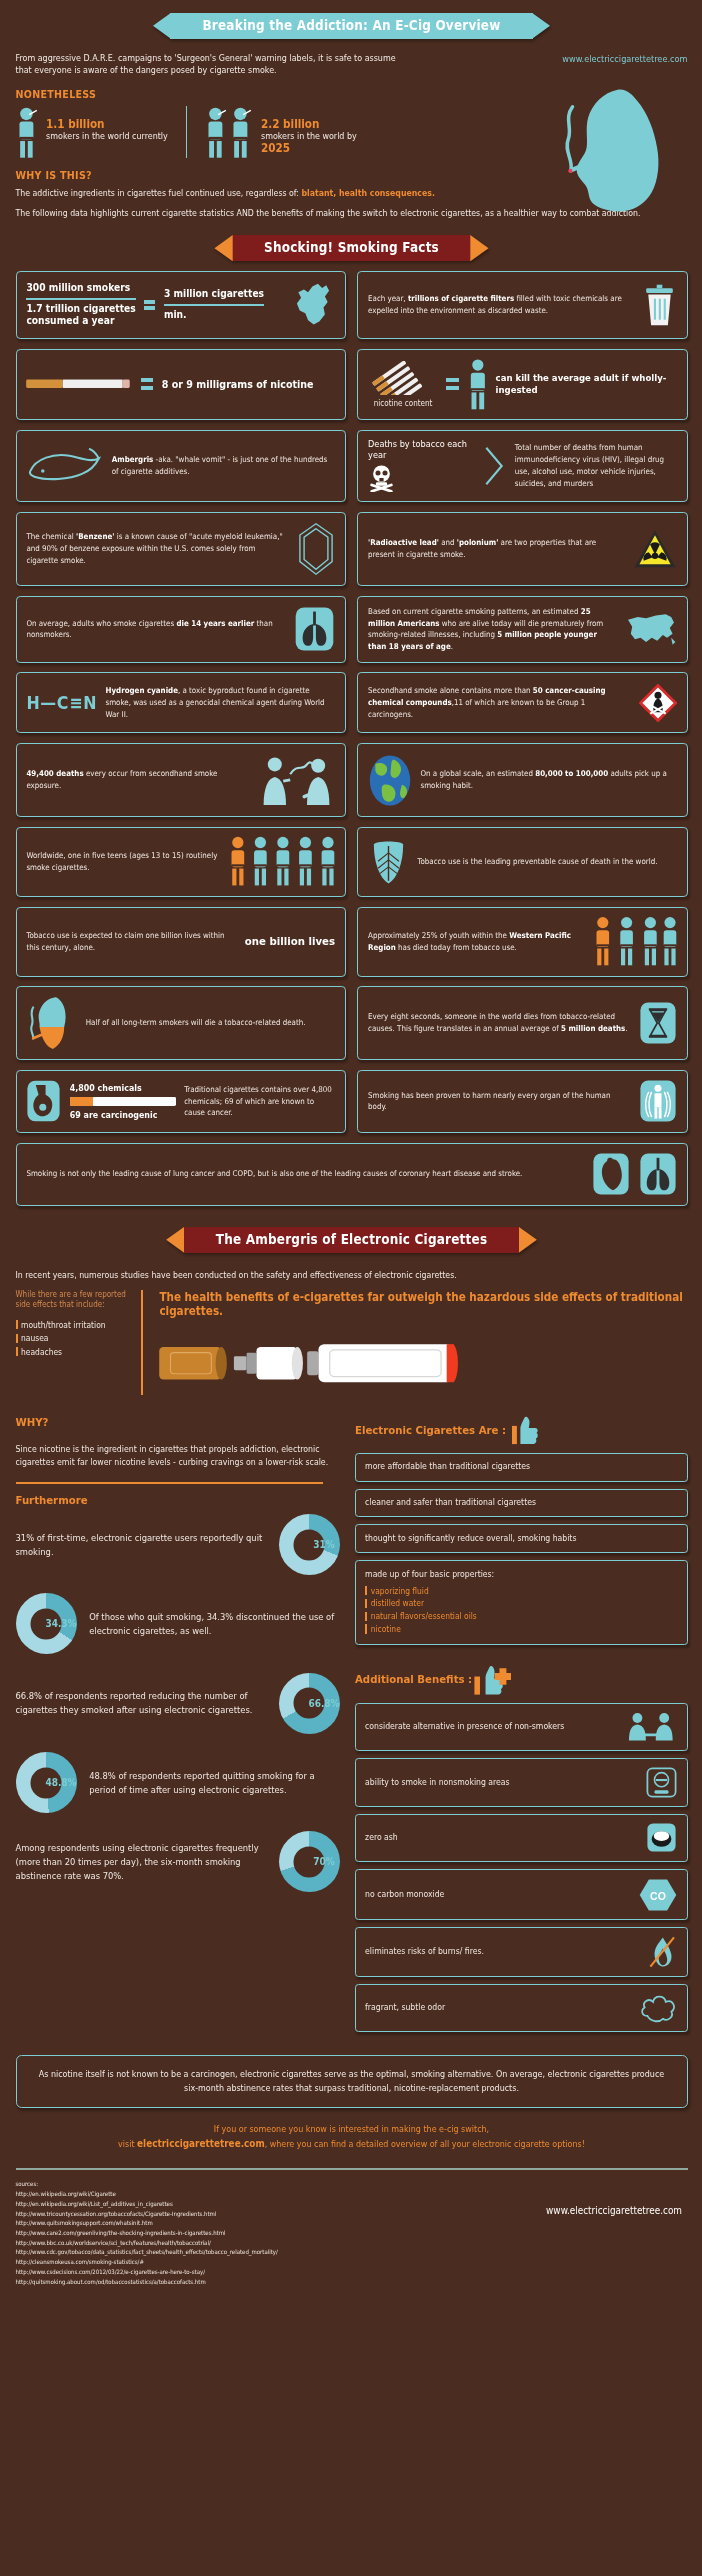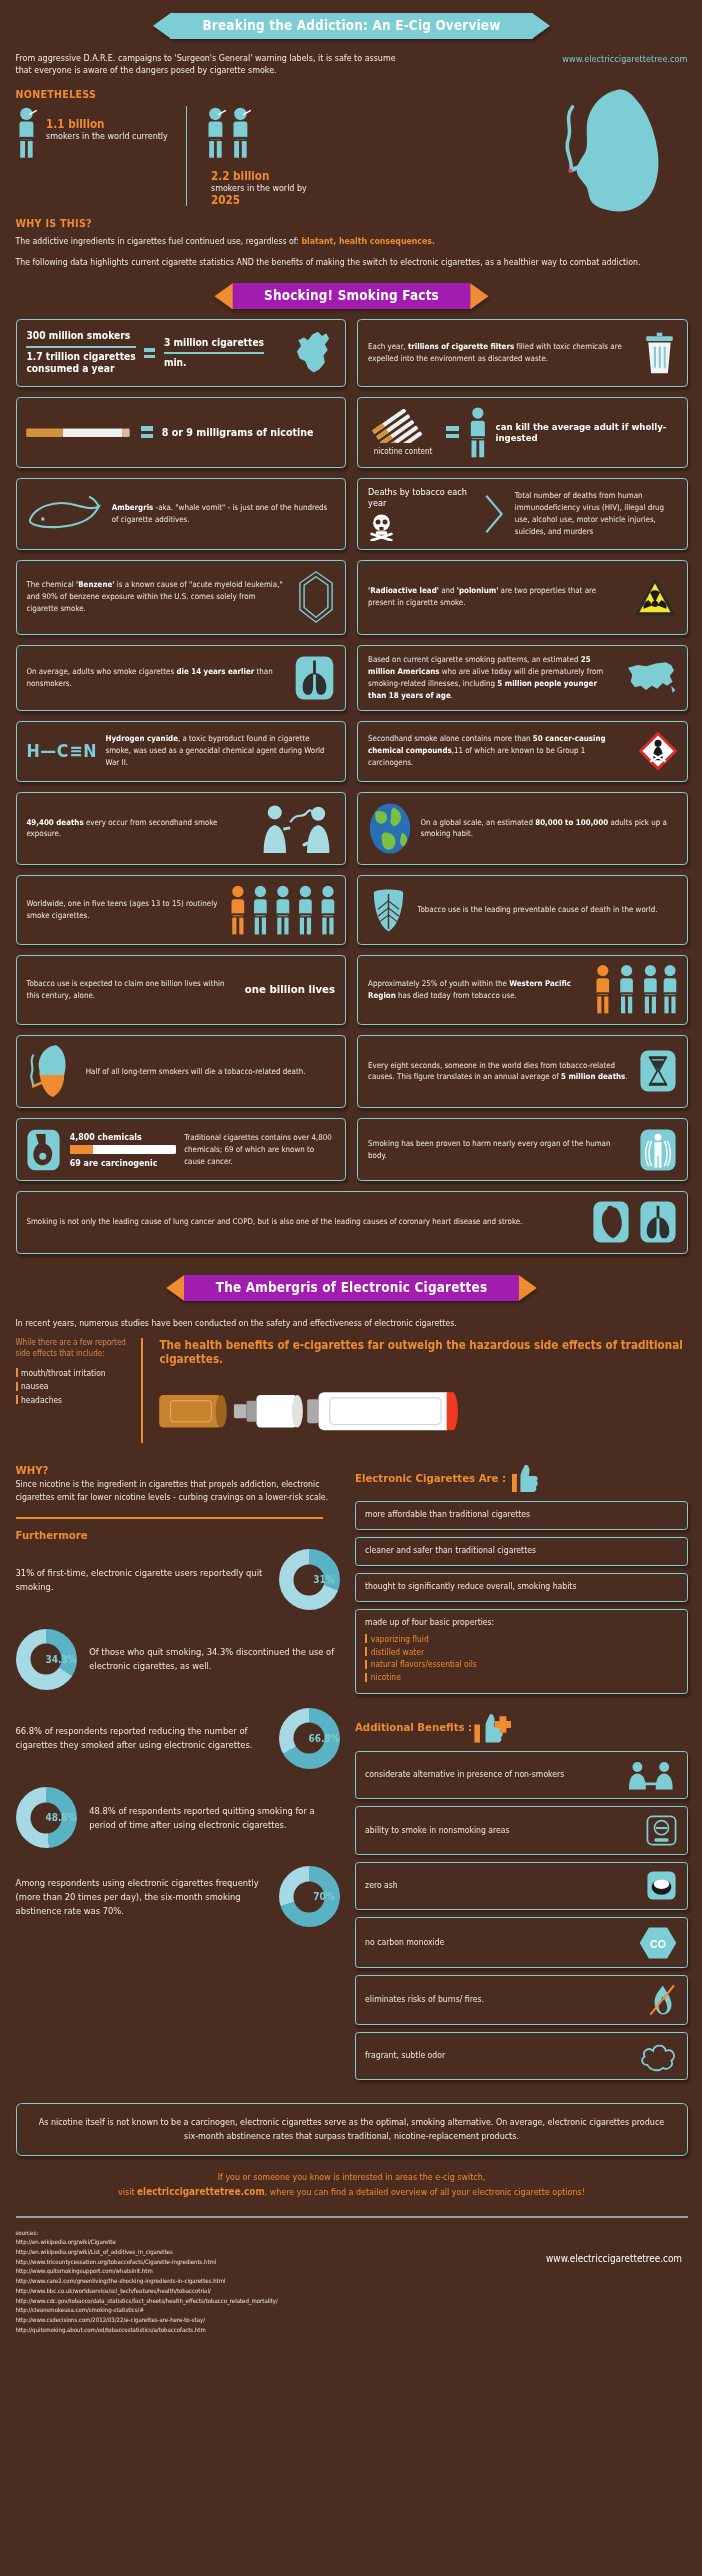--- a/index.html
+++ b/index.html
@@ -23,21 +23,21 @@
     margin: 0 auto;
     text-align: center;
     color: #ffffff;
     font-weight: bold;
     letter-spacing: 0.2px;
     padding: 4.9px 32px 6.3px 32px;
     width: max-content;
     filter: drop-shadow(1.4px 2.8px 1.4px rgba(0,0,0,.35));
   }
   .ribbon.teal { background: #7ccdd4; }
-  .ribbon.orange { background: #a21caf; }
+  .ribbon.orange { background: #7f1d1d; }
   .ribbon:before, .ribbon:after {
     content:""; position:absolute; top:0; bottom:0; width:18.3px;
   }
   .ribbon.teal:before {
     left:-17.6px; background: #7ccdd4;
     clip-path: polygon(100% 0, 100% 100%, 0 50%);
   }
   .ribbon.teal:after {
     right:-17.6px; background: #7ccdd4;
     clip-path: polygon(0 0, 0 100%, 100% 50%);
@@ -67,21 +67,21 @@
     color: #ef8b30; font-weight: bold; font-size: 10.6px;
     letter-spacing: 0.3px; margin: 11.3px 0 5.6px 0;
   }
   .why-body { color: #f3ece7; font-size: 8.7px; line-height: 1.5; max-width: 633px; }
   .why-body .hl { color:#ef8b30; font-weight:bold; }
   .why-body p { margin-bottom: 7.7px; }
 
   
   .counters { display:flex; align-items:flex-start; gap:0px; margin-top: 2.8px; position:relative; }
   .ctr-group { display:flex; align-items:flex-start; padding-right: 18.3px; }
-  .ctr-group + .ctr-group { padding-left: 18.3px; border-left: 1.4px solid #7ccdd4; flex-direction: column; }
+  .ctr-group + .ctr-group { padding-left: 18.3px; border-left: 1.4px solid #7ccdd4; }
   .ppl { display:flex; }
   .big-num { color:#ef8b30; font-weight:bold; font-size: 11.6px; line-height:1.05; }
   .small-num { color:#f3ece7; font-size: 8.9px; line-height:1.25; }
   .ctr-txt { margin-left: 5.6px; padding-top: 12.7px; }
   .head-silhouette { position:absolute; right: 21px; top: -18.3px; }
 
   
   .facts { padding: 9.9px 15.5px 0 15.5px; }
   .fact-row { display:flex; gap: 11.3px; margin-bottom: 9.9px; align-items: stretch; }
   .fact-box {
@@ -120,21 +120,21 @@
   .bullet { color:#f0e9e4; font-size:8.4px; margin: 3.5px 0; display:flex; align-items:center; gap:3.5px; }
   .bullet:before { content:""; display:inline-block; width:2.1px; height:9.1px; background:#ef8b30; }
   .benefit-claim {
     color:#ef8b30; font-weight:bold; font-size:11.6px; line-height:1.25; padding-left: 4.2px;
   }
 
   .why-row { display:flex; gap: 15.5px; margin-top: 21px; align-items:flex-start; }
   .why-left { width: 324px; flex: 0 0 324px; }
   .why-right { flex:1; }
   .why-left h3, .why-right h3 {
-    color:#ef8b30; font-weight:bold; font-size:11.3px; margin-bottom:1px;
+    color:#ef8b30; font-weight:bold; font-size:11.3px; margin-bottom:14px;
   }
   .why-left p { color:#f0e9e4; font-size:8.7px; line-height:1.45; }
   .hr-orange { height:2.1px; background:#ef8b30; margin: 14px 0 9.9px 0; width: 95%; }
   .furthermore { color:#ef8b30; font-weight:bold; font-size:11.3px; margin-bottom: 7px; }
 
   .stat-row { display:flex; align-items:center; gap:12.7px; margin-bottom: 18.3px; }
   .stat-text { color:#f0e9e4; font-size:9.3px; line-height:1.5; flex:1; }
   .donut-wrap { flex:0 0 auto; position:relative; width:61px; height:61px; }
   .donut { width:61px; height:61px; border-radius:50%; position:relative; }
   .donut:after {
@@ -840,21 +840,21 @@
           <svg width="38" height="31" viewBox="0 0 54 44">
             <path d="M12 34 C4 34 2 26 8 22 C4 14 14 8 20 14 C22 4 36 4 38 14 C48 10 54 22 46 28 C50 36 40 42 34 38 C28 44 16 42 12 34 Z" fill="none" stroke="#7ccdd4" stroke-width="2.5"></path>
           </svg>
         </div>
       </div>
     </div>
   </div>
 
   <div class="closing-box">As nicotine itself is not known to be a carcinogen, electronic cigarettes serve as the optimal, smoking alternative. On average, electronic cigarettes produce six-month abstinence rates that surpass traditional, nicotine-replacement products.</div>
   <div class="cta">
-    <span>If you or someone you know is interested in areas the e-cig switch,</span><br>
+    <span>If you or someone you know is interested in making the e-cig switch,</span><br>
     <span>visit </span><b>electriccigarettetree.com</b><span>, where you can find a detailed overview of all your electronic cigarette options!</span>
   </div>
 
   <div class="footer">
     <div class="foot-rule"></div>
     <div class="foot-site">www.electriccigarettetree.com</div>
     <div class="sources">
       <div>sources:</div>
       <div>http://en.wikipedia.org/wiki/Cigarette</div>
       <div>http://en.wikipedia.org/wiki/List_of_additives_in_cigarettes</div>

